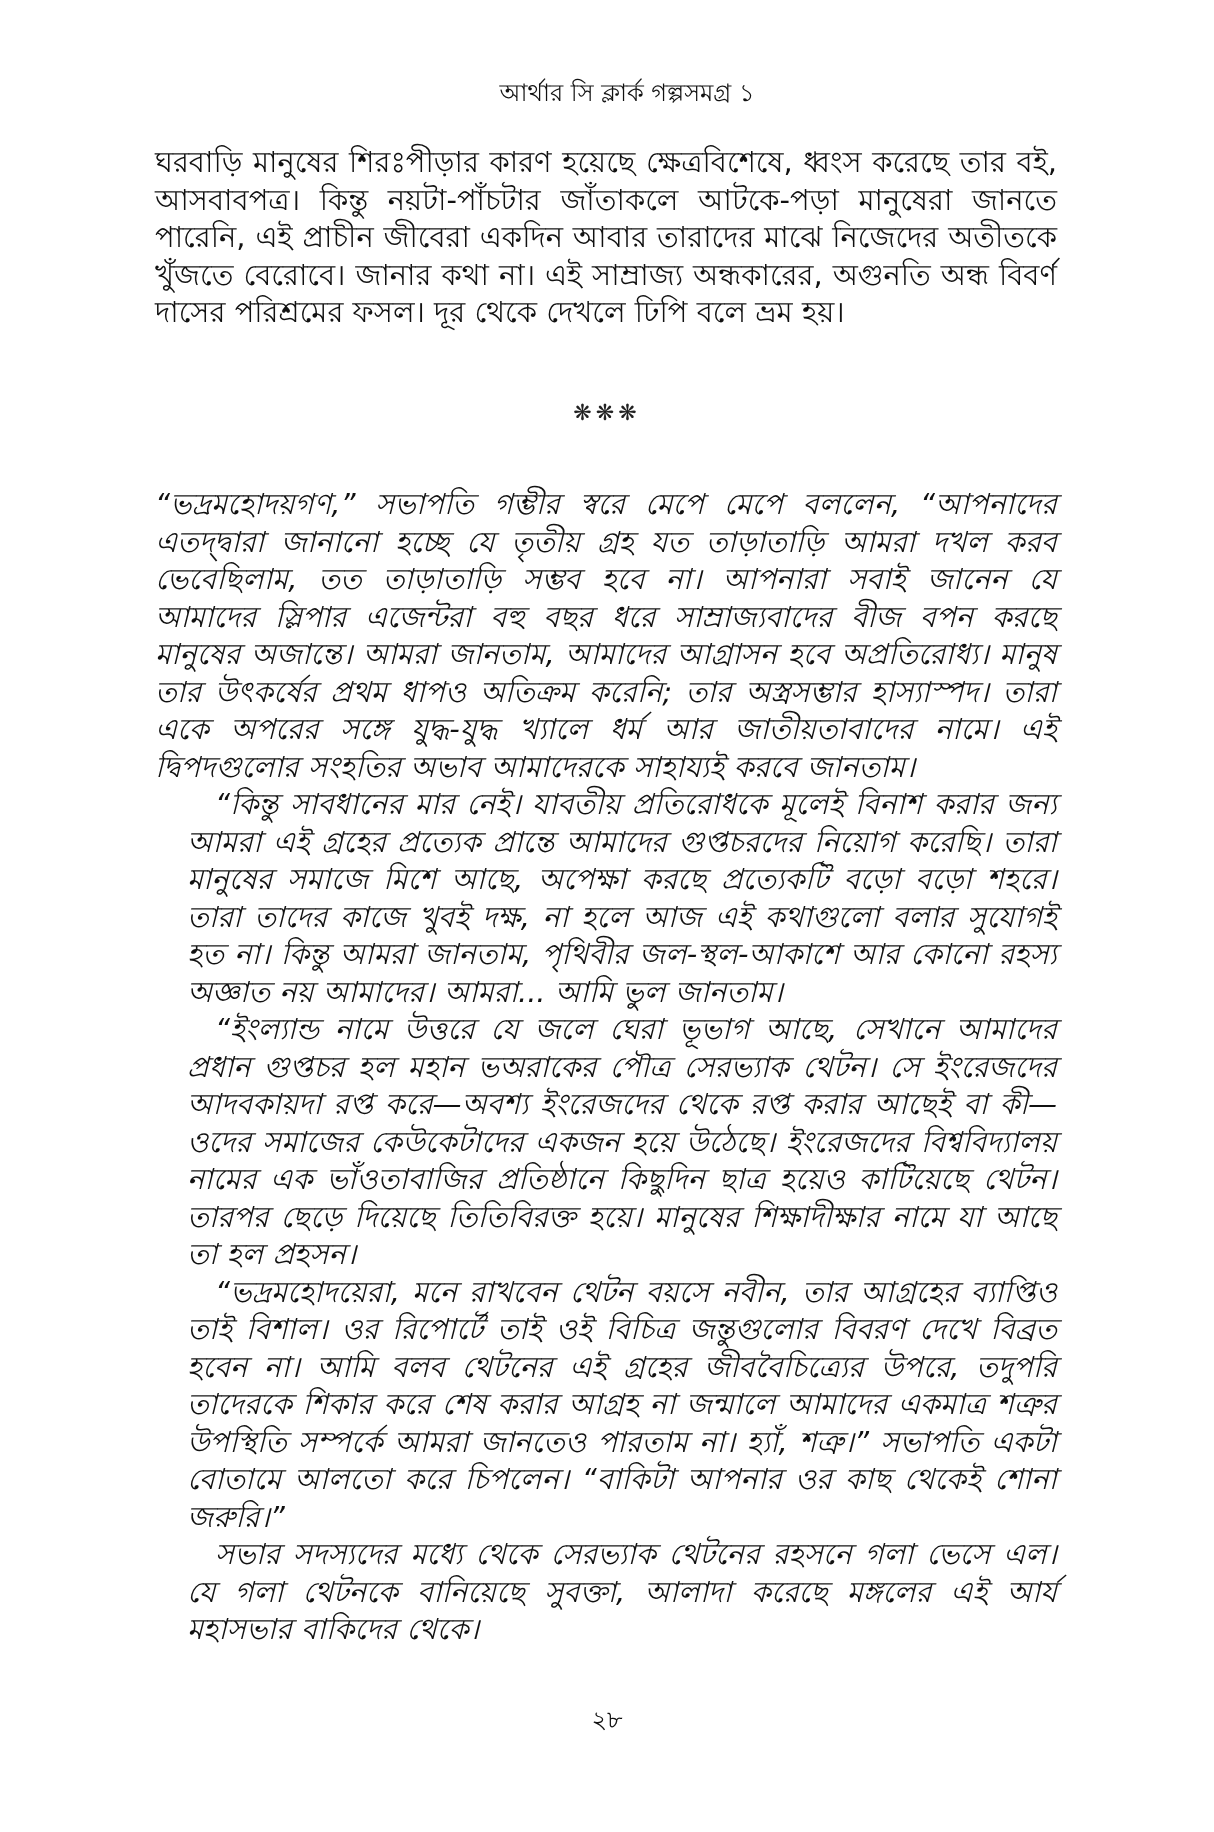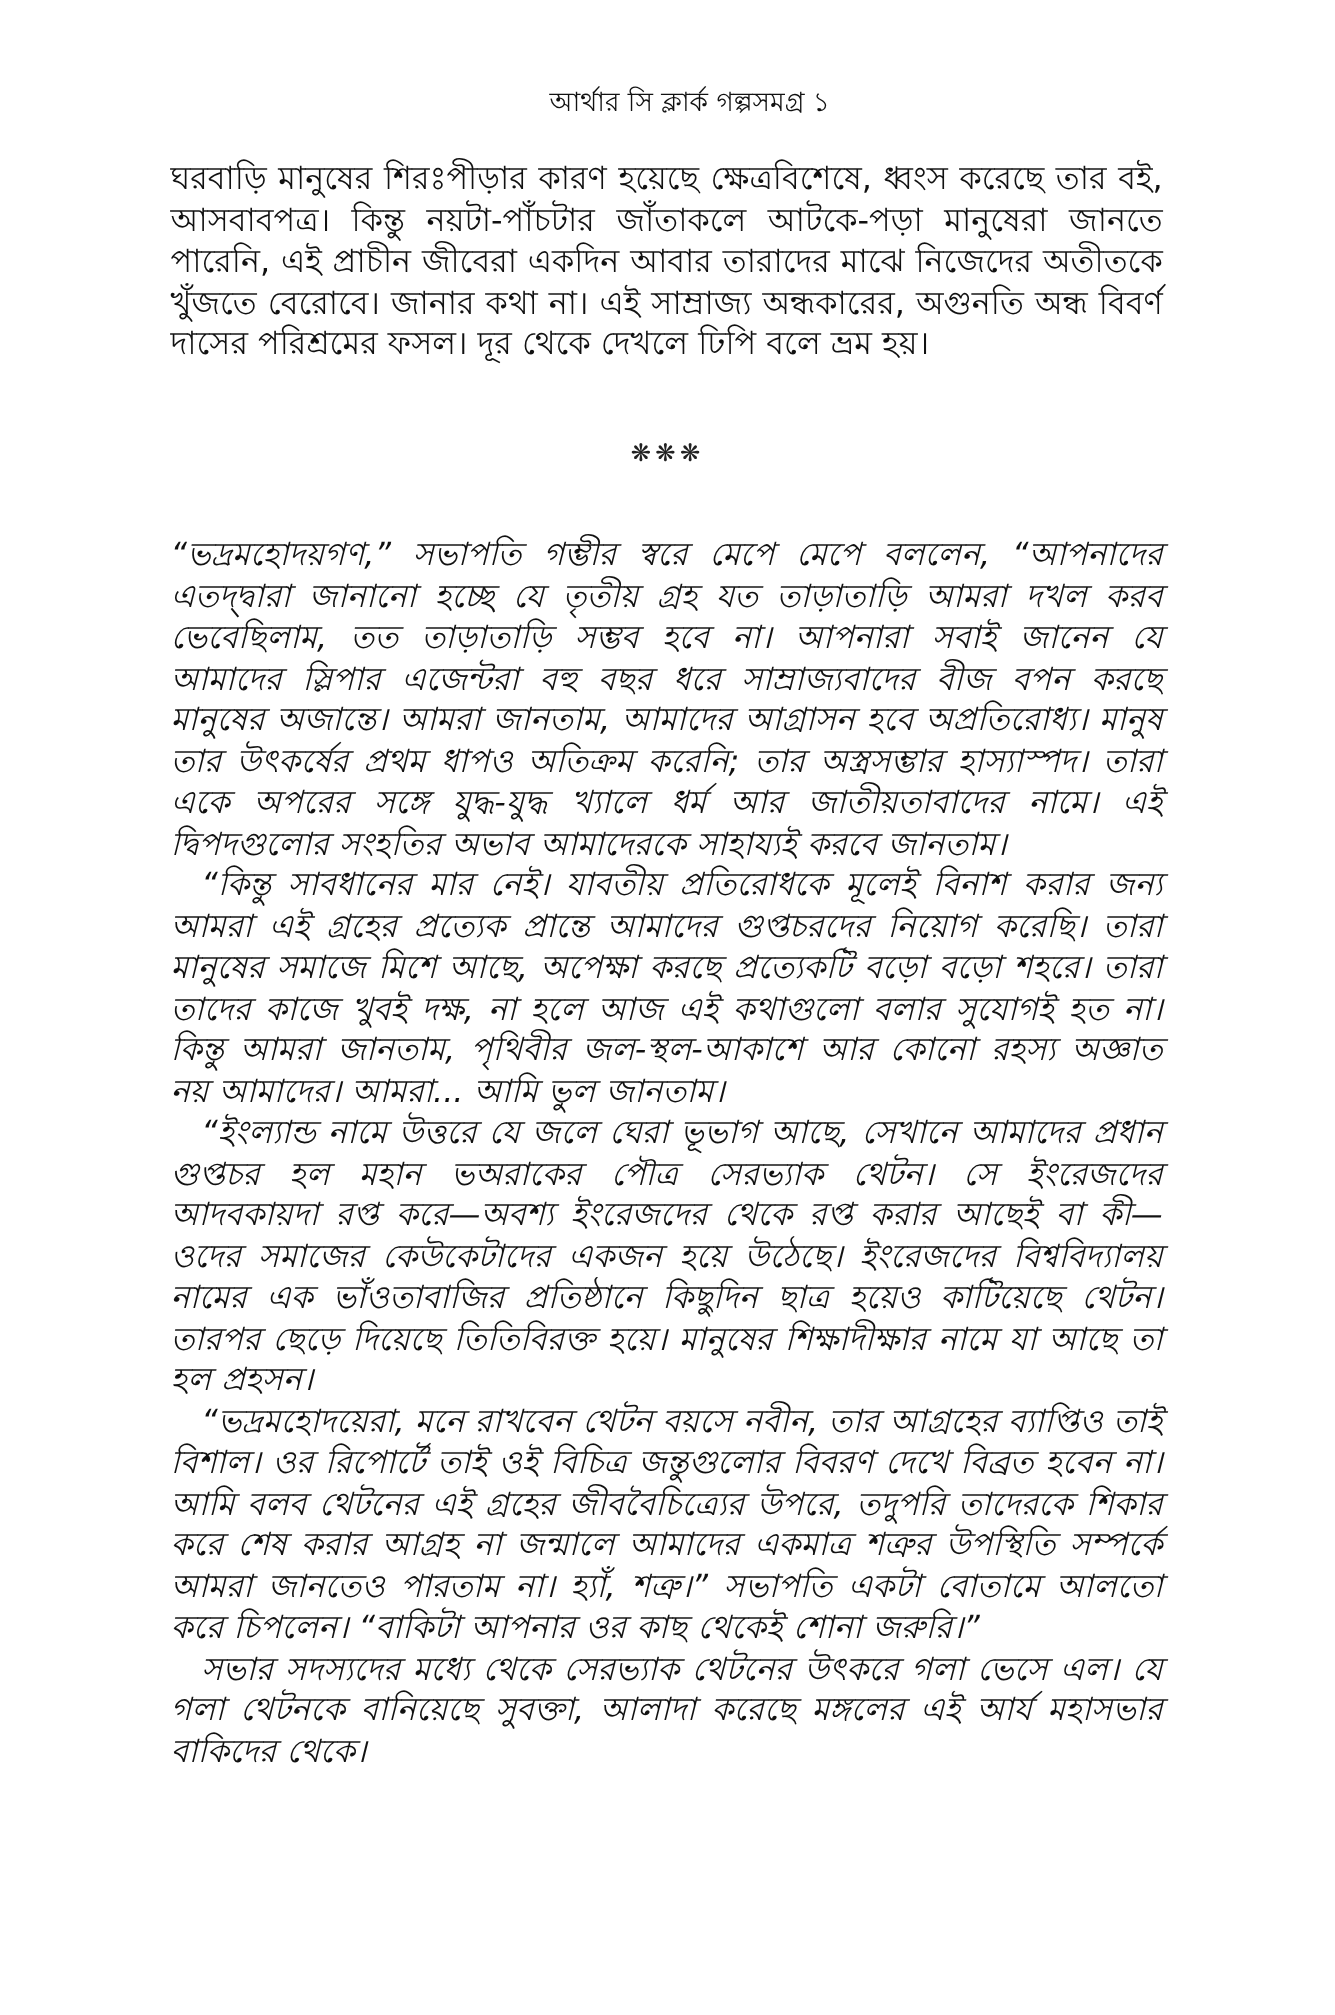--- a/index.html
+++ b/index.html
@@ -31,21 +31,21 @@
     left: 155px;
     width: 902px;
     font-size: 29px;
     line-height: 37.5px;
     text-align: justify;
     text-align-last: left;
   }
   .block-1 { top: 144px; }
   .block-2 { top: 486px; font-style: italic; }
   .text-block p { margin: 0; }
-  .text-block p.indent { text-indent: 28px; }
+  .text-block p.indent { text-indent: 28px; margin-left: 32px; }
   .text-block p.noindent { text-indent: 0; }
   .scene-break {
     position: absolute;
     top: 398px;
     left: 0; width: 1214px;
     text-align: center;
     font-size: 22px;
     letter-spacing: 4px;
     line-height: 30px;
     color: #222222;
@@ -70,17 +70,18 @@
     <p class="noindent">ঘরবাড়ি মানুষের শিরঃপীড়ার কারণ হয়েছে ক্ষেত্রবিশেষে, ধ্বংস করেছে তার বই, আসবাবপত্র। কিন্তু নয়টা-পাঁচটার জাঁতাকলে আটকে-পড়া মানুষেরা জানতে পারেনি, এই প্রাচীন জীবেরা একদিন আবার তারাদের মাঝে নিজেদের অতীতকে খুঁজতে বেরোবে। জানার কথা না। এই সাম্রাজ্য অন্ধকারের, অগুনতি অন্ধ বিবর্ণ দাসের পরিশ্রমের ফসল। দূর থেকে দেখলে ঢিপি বলে ভ্রম হয়।</p>
   </div>
 
   <div class="scene-break">❋❋❋</div>
 
   <div class="text-block block-2">
     <p class="noindent">“ভদ্রমহোদয়গণ,” সভাপতি গম্ভীর স্বরে মেপে মেপে বললেন, “আপনাদের এতদ্দ্বারা জানানো হচ্ছে যে তৃতীয় গ্রহ যত তাড়াতাড়ি আমরা দখল করব ভেবেছিলাম, তত তাড়াতাড়ি সম্ভব হবে না। আপনারা সবাই জানেন যে আমাদের স্লিপার এজেন্টরা বহু বছর ধরে সাম্রাজ্যবাদের বীজ বপন করছে মানুষের অজান্তে। আমরা জানতাম, আমাদের আগ্রাসন হবে অপ্রতিরোধ্য। মানুষ তার উৎকর্ষের প্রথম ধাপও অতিক্রম করেনি; তার অস্ত্রসম্ভার হাস্যাস্পদ। তারা একে অপরের সঙ্গে যুদ্ধ-যুদ্ধ খ্যালে ধর্ম আর জাতীয়তাবাদের নামে। এই দ্বিপদগুলোর সংহতির অভাব আমাদেরকে সাহায্যই করবে জানতাম।</p>
     <p class="indent">“কিন্তু সাবধানের মার নেই। যাবতীয় প্রতিরোধকে মূলেই বিনাশ করার জন্য আমরা এই গ্রহের প্রত্যেক প্রান্তে আমাদের গুপ্তচরদের নিয়োগ করেছি। তারা মানুষের সমাজে মিশে আছে, অপেক্ষা করছে প্রত্যেকটি বড়ো বড়ো শহরে। তারা তাদের কাজে খুবই দক্ষ, না হলে আজ এই কথাগুলো বলার সুযোগই হত না। কিন্তু আমরা জানতাম, পৃথিবীর জল-স্থল-আকাশে আর কোনো রহস্য অজ্ঞাত নয় আমাদের। আমরা... আমি ভুল জানতাম।</p>
     <p class="indent">“ইংল্যান্ড নামে উত্তরে যে জলে ঘেরা ভূভাগ আছে, সেখানে আমাদের প্রধান গুপ্তচর হল মহান ভঅরাকের পৌত্র সেরভ্যাক থেটন। সে ইংরেজদের আদবকায়দা রপ্ত করে—অবশ্য ইংরেজদের থেকে রপ্ত করার আছেই বা কী—ওদের সমাজের কেউকেটাদের একজন হয়ে উঠেছে। ইংরেজদের বিশ্ববিদ্যালয় নামের এক ভাঁওতাবাজির প্রতিষ্ঠানে কিছুদিন ছাত্র হয়েও কাটিয়েছে থেটন। তারপর ছেড়ে দিয়েছে তিতিবিরক্ত হয়ে। মানুষের শিক্ষাদীক্ষার নামে যা আছে তা হল প্রহসন।</p>
     <p class="indent">“ভদ্রমহোদয়েরা, মনে রাখবেন থেটন বয়সে নবীন, তার আগ্রহের ব্যাপ্তিও তাই বিশাল। ওর রিপোর্টে তাই ওই বিচিত্র জন্তুগুলোর বিবরণ দেখে বিব্রত হবেন না। আমি বলব থেটনের এই গ্রহের জীববৈচিত্র্যের উপরে, তদুপরি তাদেরকে শিকার করে শেষ করার আগ্রহ না জন্মালে আমাদের একমাত্র শত্রুর উপস্থিতি সম্পর্কে আমরা জানতেও পারতাম না। হ্যাঁ, শত্রু।” সভাপতি একটা বোতামে আলতো করে চিপলেন। “বাকিটা আপনার ওর কাছ থেকেই শোনা জরুরি।”</p>
-    <p class="indent">সভার সদস্যদের মধ্যে থেকে সেরভ্যাক থেটনের উৎকরে গলা ভেসে এল। যে গলা থেটনকে বানিয়েছে সুবক্তা, আলাদা করেছে মঙ্গলের এই আর্য মহাসভার বাকিদের থেকে।</p>
+    <p class="indent">সভার সদস্যদের মধ্যে থেকে সেরভ্যাক থেটনের রহসনে গলা ভেসে এল। যে গলা থেটনকে বানিয়েছে সুবক্তা, আলাদা করেছে মঙ্গলের এই আর্য মহাসভার বাকিদের থেকে।</p>
   </div>
 
+  <div class="folio">২৮</div>
 
 </div>
 
 </body></html>

